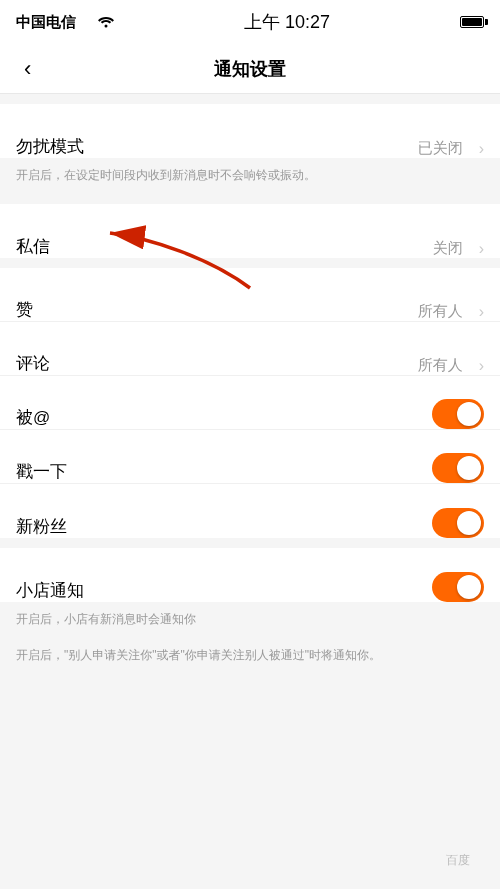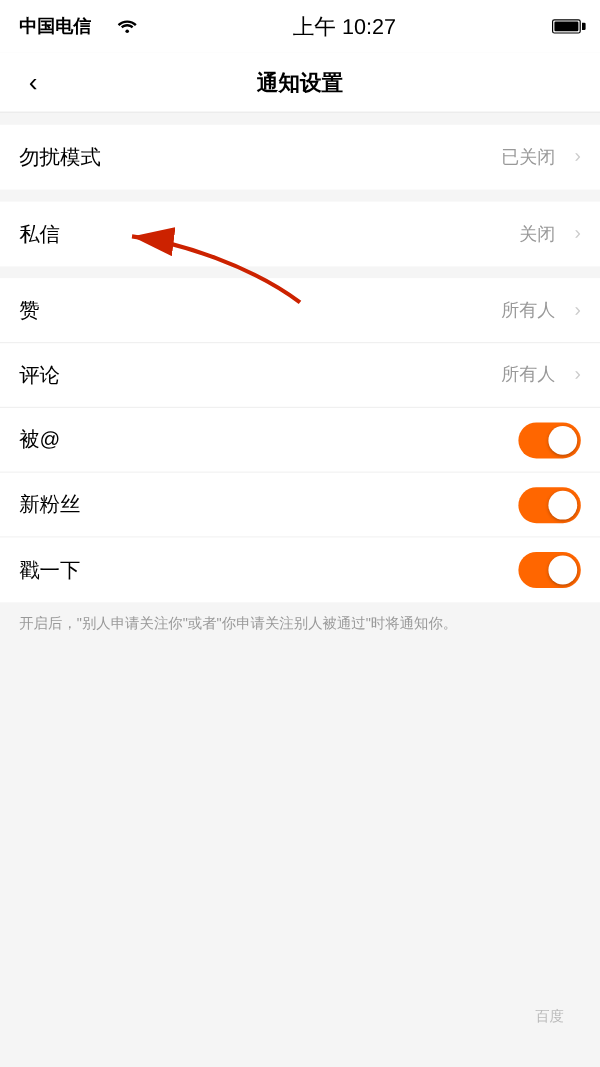--- a/index.html
+++ b/index.html
@@ -111,21 +111,21 @@
       background: #f5f5f5;
       padding: 8px 16px 10px;
       font-size: 12px;
       color: #999;
       line-height: 1.5;
     }
 
     
     .row {
       display: flex;
-      align-items: center;
+      align-items: flex-end;
       justify-content: space-between;
       padding: 0 16px;
       height: 54px;
       border-bottom: 1px solid #f0f0f0;
       background: #fff;
     }
     .row:last-child {
       border-bottom: none;
     }
 
@@ -167,21 +167,21 @@
       width: 24px;
       height: 24px;
       border-radius: 50%;
       background: #fff;
       box-shadow: 0 1px 3px rgba(0,0,0,0.3);
     }
 
     
     .watermark {
       position: fixed;
-      bottom: 33px;
+      bottom: 20px;
       right: 30px;
       font-size: 12px;
       color: rgba(0,0,0,0.25);
       font-weight: 500;
     }
 
     
     .arrow-svg {
       position: absolute;
       top: -90px;
@@ -221,20 +221,21 @@
 
   <div class="section">
     <div class="row">
       <span class="row-label">勿扰模式</span>
       <div class="row-right">
         <span class="row-value">已关闭</span>
         <span class="chevron">›</span>
       </div>
     </div>
   </div>
+  <div class="section-note">开启后，在设定时间段内收到新消息时不会响铃或振动。</div>
 
   <div class="section">
     <div class="row">
       <span class="row-label">私信</span>
       <div class="row-right">
         <span class="row-value">关闭</span>
         <span class="chevron">›</span>
       </div>
     </div>
   </div>
@@ -271,33 +272,42 @@
     </div>
 
     <div class="row">
       <span class="row-label">被@</span>
       <div class="row-right">
         <div class="toggle"></div>
       </div>
     </div>
 
     <div class="row">
+      <span class="row-label">戳一下</span>
+      <div class="row-right">
+        <div class="toggle"></div>
+      </div>
+    </div>
+
+    <div class="row">
       <span class="row-label">新粉丝</span>
       <div class="row-right">
         <div class="toggle"></div>
       </div>
     </div>
-
-    <div class="row">
-      <span class="row-label">戳一下</span>
+  </div>
+
+  <div class="section">
+    <div class="row">
+      <span class="row-label">小店通知</span>
       <div class="row-right">
         <div class="toggle"></div>
       </div>
     </div>
   </div>
-
+  <div class="section-note">开启后，小店有新消息时会通知你</div>
 
   <div class="section-note">开启后，"别人申请关注你"或者"你申请关注别人被通过"时将通知你。</div>
 
 
 </div>
 
 <div class="watermark">百度</div>
 
 </body></html>

